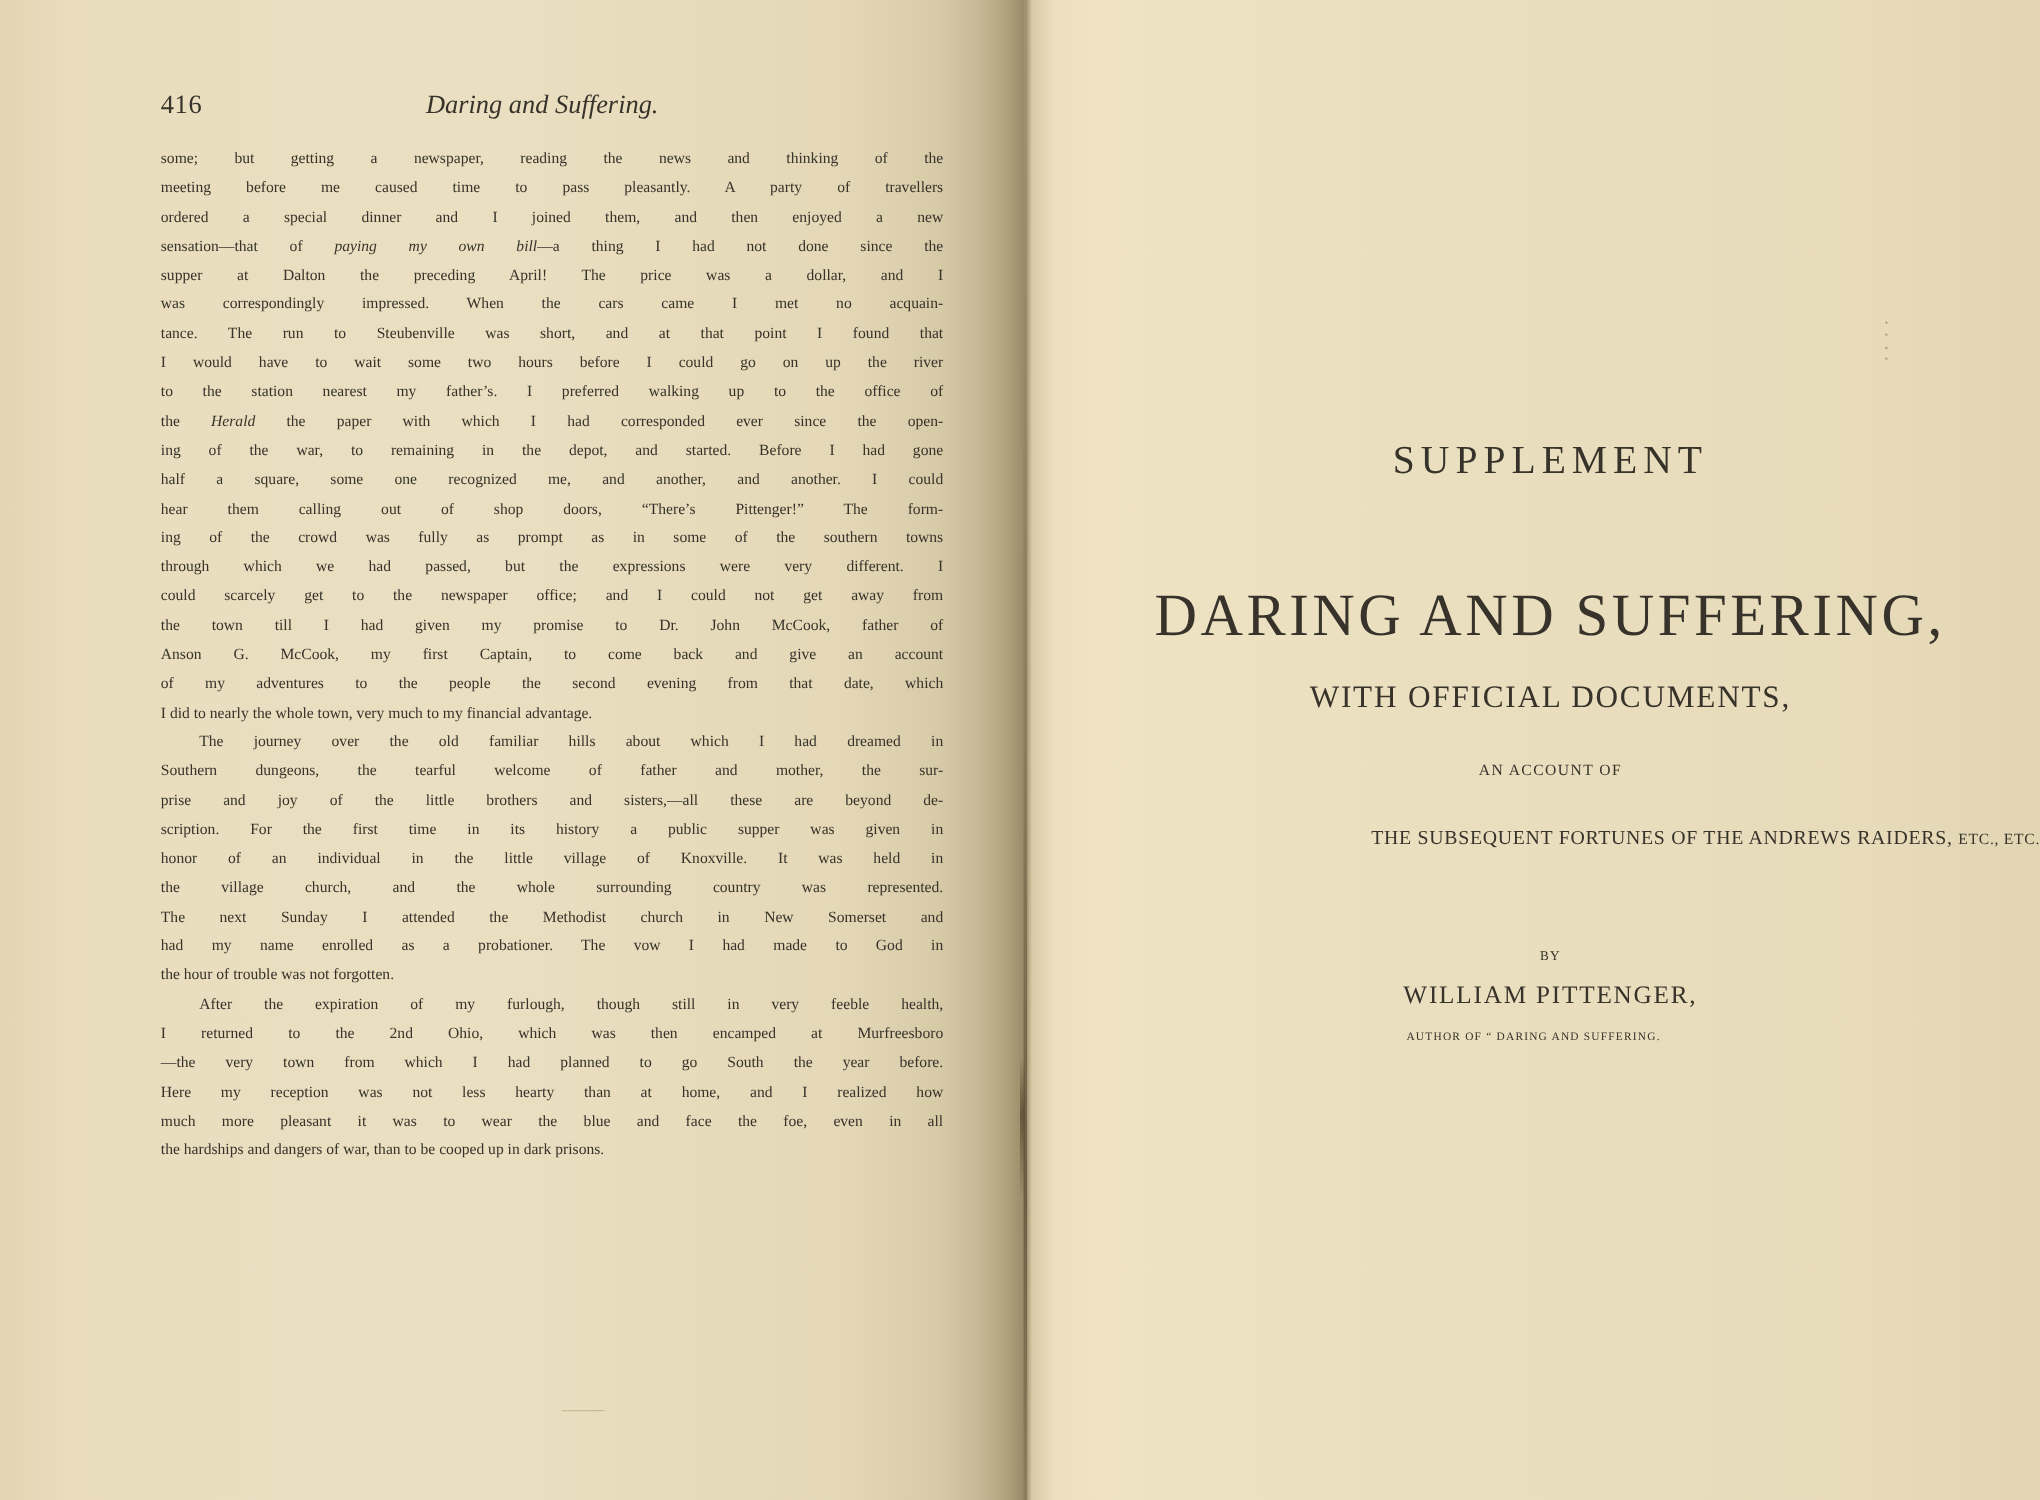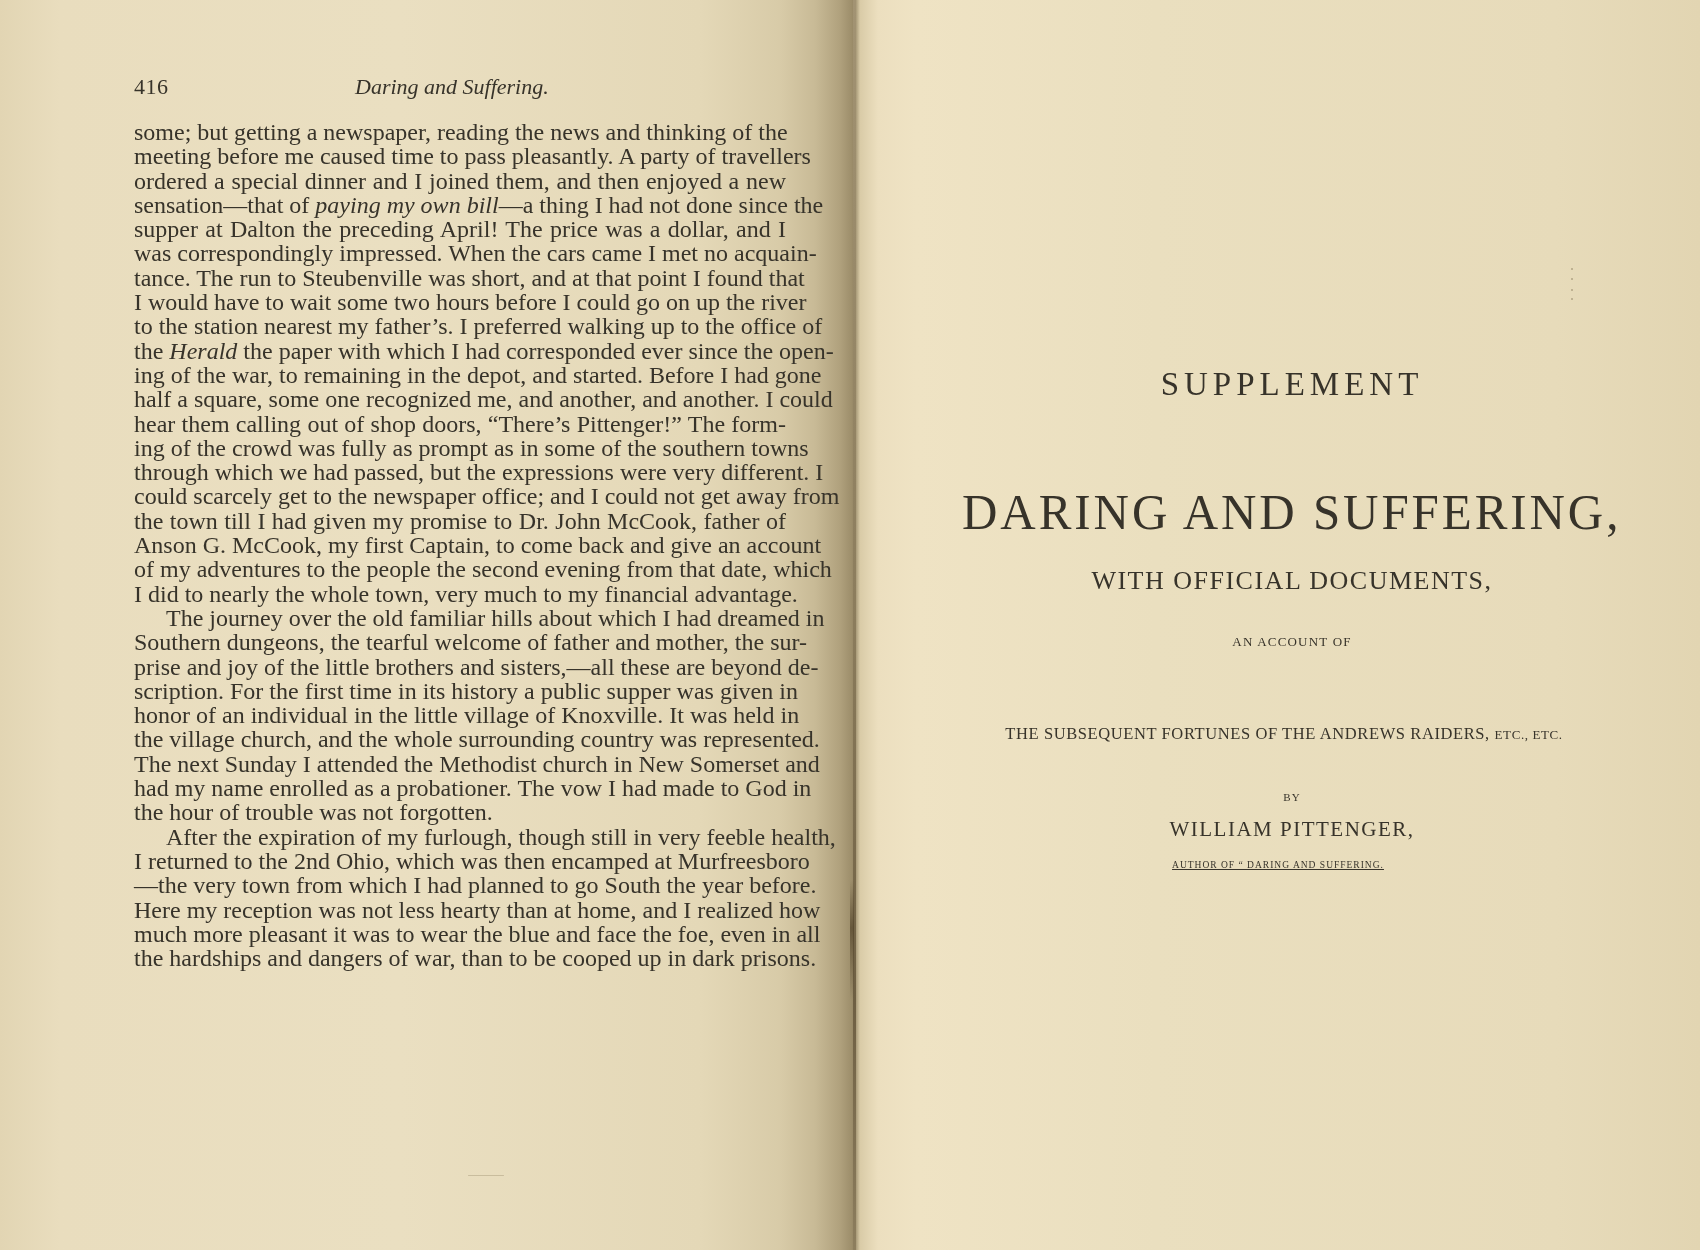--- a/index.html
+++ b/index.html
@@ -37,45 +37,45 @@
     position: absolute; top: 74px; left: 134px; width: 652px; height: 28px;
   }
   .page-number {
     position: absolute; left: 0; top: 0; font-size: 22px; letter-spacing: 0.5px;
   }
   .running-title {
     position: absolute; left: 221px; top: 0; font-size: 22px; font-style: italic;
   }
   .body-text {
     position: absolute; left: 134px; top: 120px; width: 652px;
-    font-size: 24px; line-height: 24.3px;
+    font-size: 13px; line-height: 24.3px;
   }
   .line {
     display: block; white-space: nowrap; text-align: justify; text-align-last: justify;
     height: 24.3px;
   }
   .line.last { text-align-last: left; }
   .line.indent { padding-left: 32px; }
   .it { font-style: italic; }
 
   
   .title-block { position: absolute; left: 856px; top: 0; width: 844px; height: 1250px; }
   .tl {
     position: absolute; left: 0; width: 844px; text-align: center; white-space: nowrap;
   }
   .t-supplement { top: 366px; font-size: 33px; letter-spacing: 5px; padding-left: 28px; box-sizing: border-box; }
   .t-to { top: 437px; font-size: 12px; letter-spacing: 1px; padding-left: 28px; box-sizing: border-box; }
   .t-daring { top: 483px; font-size: 50px; letter-spacing: 3px; font-family: "Liberation Sans Narrow", "Liberation Serif", serif; padding-left: 28px; box-sizing: border-box; transform: scaleX(0.98); }
   .t-with { top: 566px; font-size: 26px; letter-spacing: 1.5px; padding-left: 28px; box-sizing: border-box; }
   .t-account { top: 634px; font-size: 13px; letter-spacing: 1.2px; padding-left: 28px; box-sizing: border-box; }
-  .t-subsequent { top: 724px; font-size: 16.5px; letter-spacing: 0.6px; padding-left: 12px; box-sizing: border-box; }
+  .t-subsequent { top: 688px; font-size: 16.5px; letter-spacing: 0.6px; padding-left: 12px; box-sizing: border-box; text-align: right; }
   .t-subsequent .sc { font-size: 13px; }
   .t-by { top: 791px; font-size: 11px; letter-spacing: 1px; padding-left: 28px; box-sizing: border-box; text-align: center; }
   .t-author { top: 817px; font-size: 21px; letter-spacing: 1.5px; padding-left: 28px; box-sizing: border-box; }
-  .t-authorof { top: 860px; font-size: 9.5px; letter-spacing: 1px; box-sizing: border-box; text-decoration: underline; }
+  .t-authorof { top: 860px; font-size: 9.5px; letter-spacing: 1px; box-sizing: border-box; }
 
   .speck { position: absolute; width: 2px; height: 2px; background: #8e8060; border-radius: 1px; opacity: 0.6; }
 </style>
 </head>
 <body>
 
 <div class="page-left"></div>
 <div class="page-right"></div>
 <div class="gutter-line"></div>
 <div class="gutter-mark"></div>

